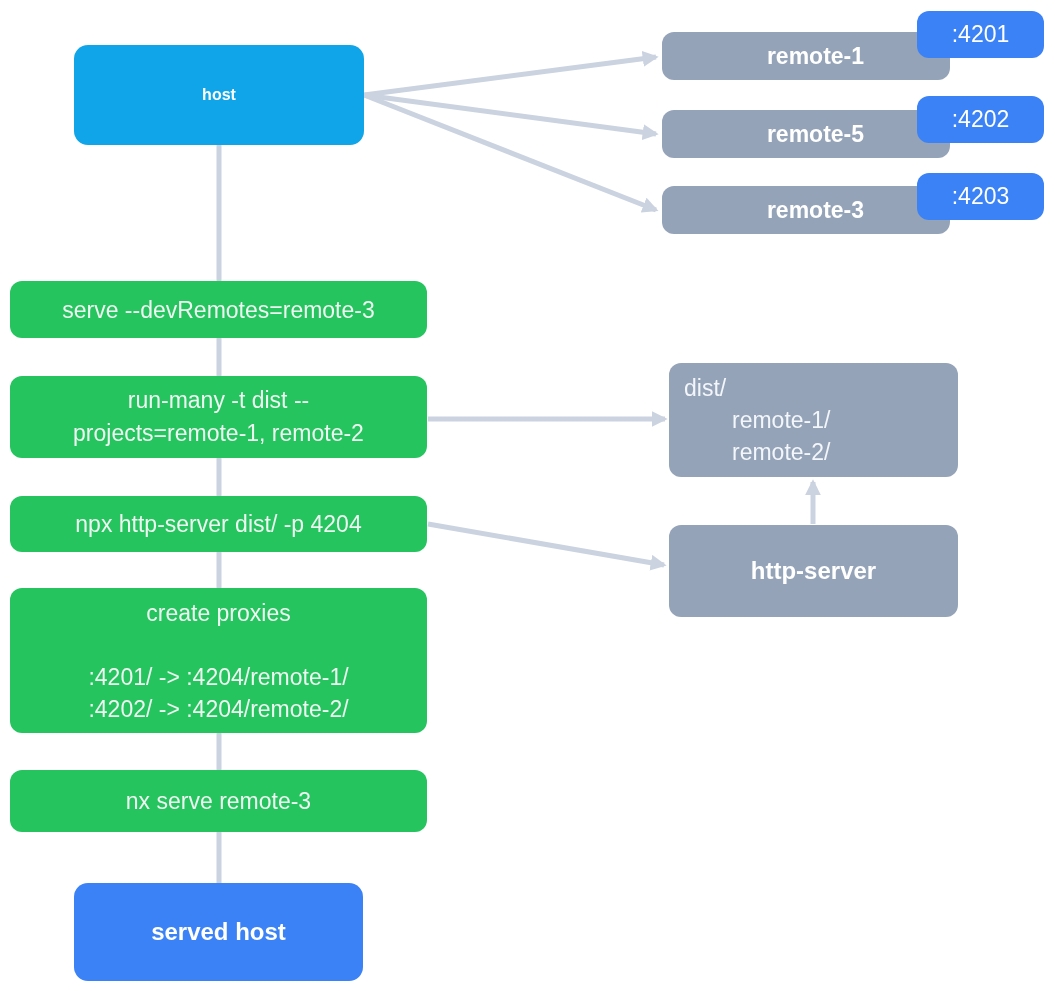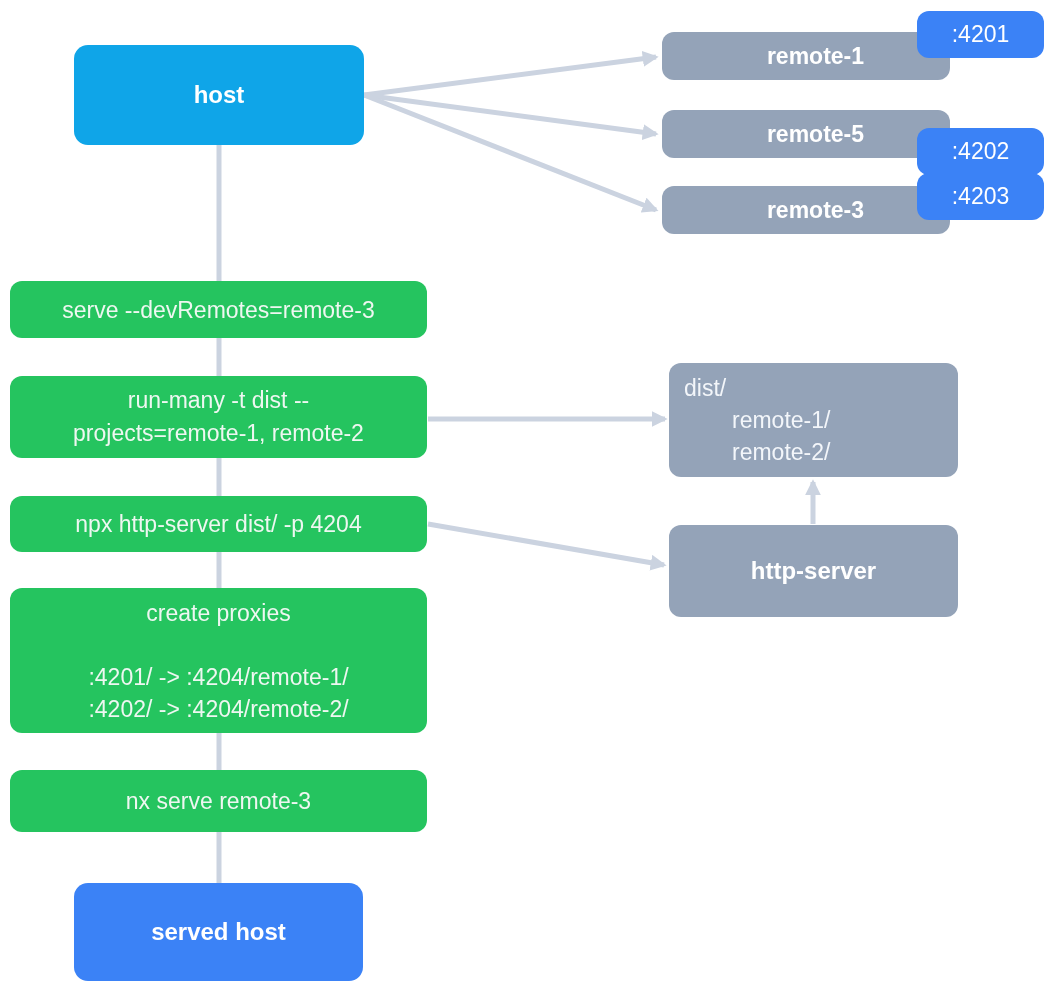--- a/index.html
+++ b/index.html
@@ -26,21 +26,21 @@
     flex-direction: column;
     align-items: center;
     justify-content: center;
     box-sizing: border-box;
     z-index: 1;
   }
   .host-node {
     left: 74px; top: 45px; width: 290px; height: 100px;
     background: var(--host-blue, #0fa5e8);
     border-radius: 14px;
-    color: #ffffff; font-weight: 700; font-size: 24px;
+    color: #ffffff; font-weight: 700; font-size: 16px;
   }
   .served-node {
     left: 74px; top: 883px; width: 289px; height: 98px;
     background: var(--port-blue, #3b82f6);
     border-radius: 14px;
     color: #ffffff; font-weight: 700; font-size: 24px;
   }
   .remote-node {
     left: 662px; width: 288px; height: 48px;
     background: var(--node-gray, #94a3b8);
@@ -55,21 +55,21 @@
   .port-badge {
     position: absolute;
     left: 917px; width: 127px; height: 47px;
     background: var(--port-blue, #3b82f6);
     border-radius: 12px;
     display: flex; align-items: center; justify-content: center;
     color: #ffffff; font-weight: 500; font-size: 23px;
     z-index: 2;
   }
   .badge-1 { top: 11px; }
-  .badge-2 { top: 96px; margin-top: 32px; }
+  .badge-2 { top: 96px; }
   .badge-3 { top: 173px; }
 
   .step {
     left: 10px; width: 417px;
     background: var(--step-green, #25c45f);
     border-radius: 12px;
     color: #eef7f1; font-size: 23px;
   }
   .step .line { line-height: 32px; min-height: 32px; }
   .step-1 { top: 281px; height: 57px; }

